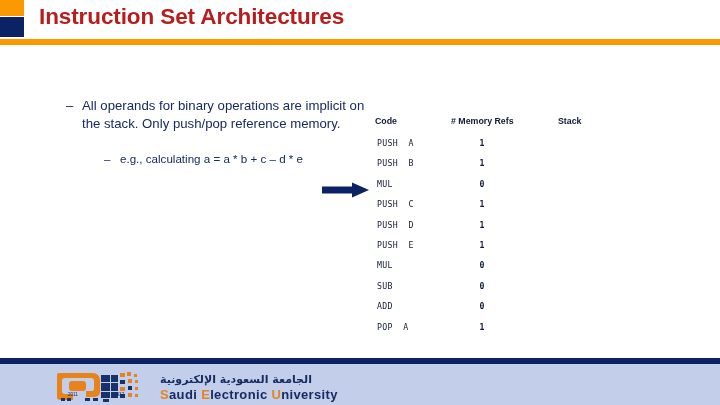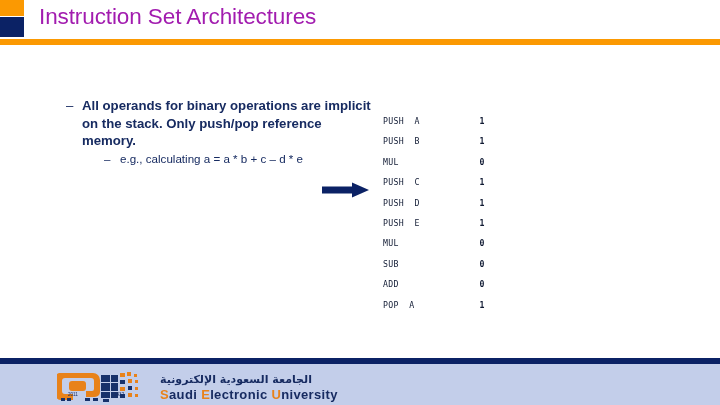--- a/index.html
+++ b/index.html
@@ -38,22 +38,22 @@
     position: absolute;
     left: 0; top: 39px;
     width: 720px; height: 6px;
     background: #FB9902;
   }
   .slide-title {
     position: absolute;
     left: 39px; top: 4px;
     width: 640px;
     font-size: 22.5px;
-    font-weight: normal;
-    color: #a21caf;
+    font-weight: bold;
+    color: #b91c1c;
     letter-spacing: -0.1px;
     white-space: nowrap;
   }
 
   
   .content {
     position: absolute;
     left: 0; top: 46px;
     width: 720px;
     height: 312px;
@@ -76,21 +76,20 @@
     color: #172B61;
     font-size: 13.2px;
     line-height: 17.5px;
   }
   .bullet-l1 .dash {
     width: 16px;
     flex: 0 0 16px;
   }
   .bullet-l1 .btext {
     flex: 1 1 auto;
-    font-weight: bold;
   }
 
   .bullet-l2 {
     position: absolute;
     left: 104px; top: 104px;
     width: 230px;
     display: flex;
     align-items: flex-start;
     color: #172B61;
     font-size: 11.6px;
@@ -131,21 +130,21 @@
   .th-refs  { position: absolute; left: 76px;  top: 0; }
   .th-stack { position: absolute; left: 183px; top: 0; }
 
   .tbl-row {
     position: relative;
     height: 20.4px;
     font-size: 8.2px;
   }
   .td-code {
     position: absolute;
-    left: 8px; top: 0;
+    left: 2px; top: 0;
     white-space: pre;
     letter-spacing: 0.3px;
   }
   .td-refs {
     position: absolute;
     left: 94px; top: 0;
     width: 26px;
     text-align: center;
     font-weight: bold;
   }
@@ -244,20 +243,25 @@
     <span class="btext">e.g., calculating a = a * b + c – d * e</span>
   </div>
 
   <div class="arrow">
     <svg width="48" height="16" viewBox="0 0 48 16" xmlns="http://www.w3.org/2000/svg">
       <polygon points="0,4.5 30,4.5 30,0.5 47,8 30,15.5 30,11.5 0,11.5" fill="#0B2265"></polygon>
     </svg>
   </div>
 
   <div class="code-table">
+    <div class="tbl-head">
+      <span class="th-code">Code</span>
+      <span class="th-refs"># Memory Refs</span>
+      <span class="th-stack">Stack</span>
+    </div>
 
     <div class="tbl-row">
       <span class="td-code">PUSH  A</span>
       <span class="td-refs">1</span>
       <span class="td-stack"></span>
     </div>
     <div class="tbl-row">
       <span class="td-code">PUSH  B</span>
       <span class="td-refs">1</span>
       <span class="td-stack"></span>

